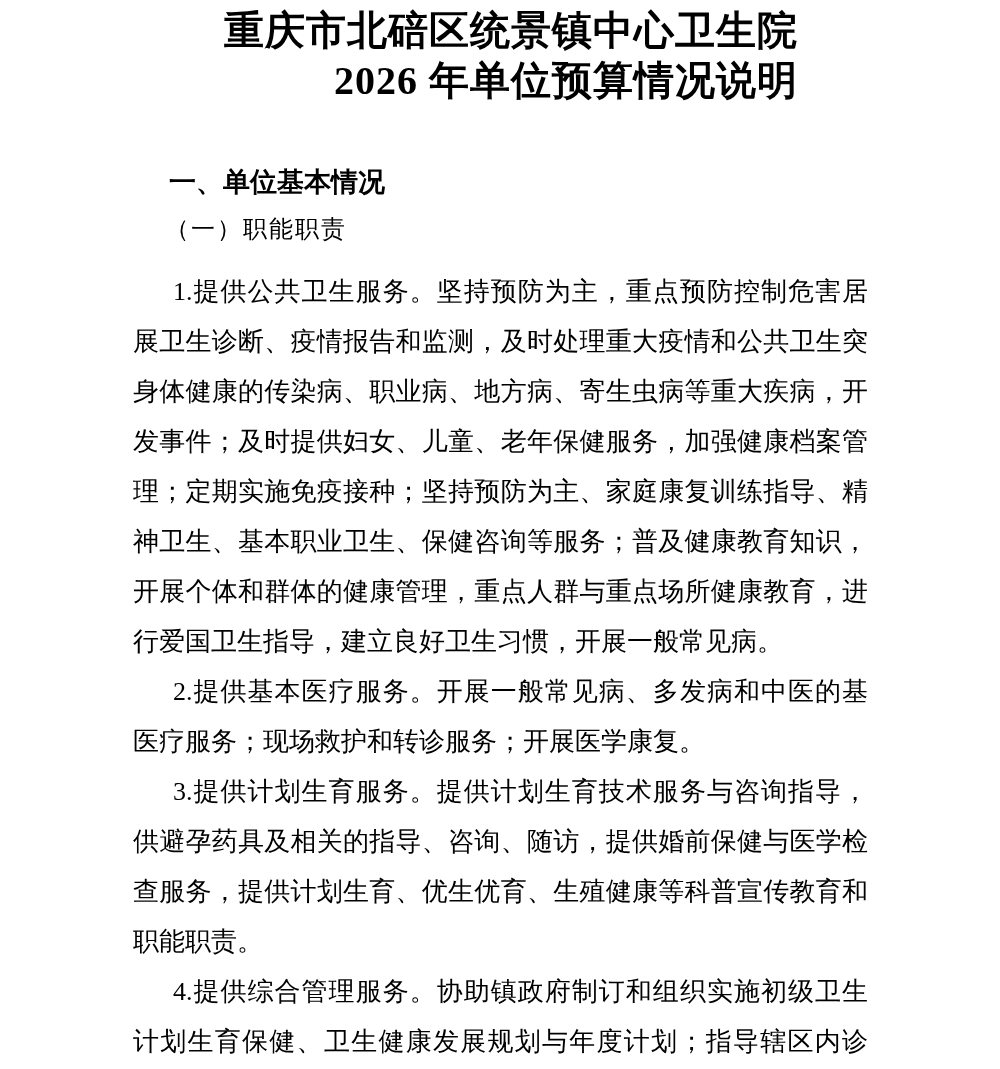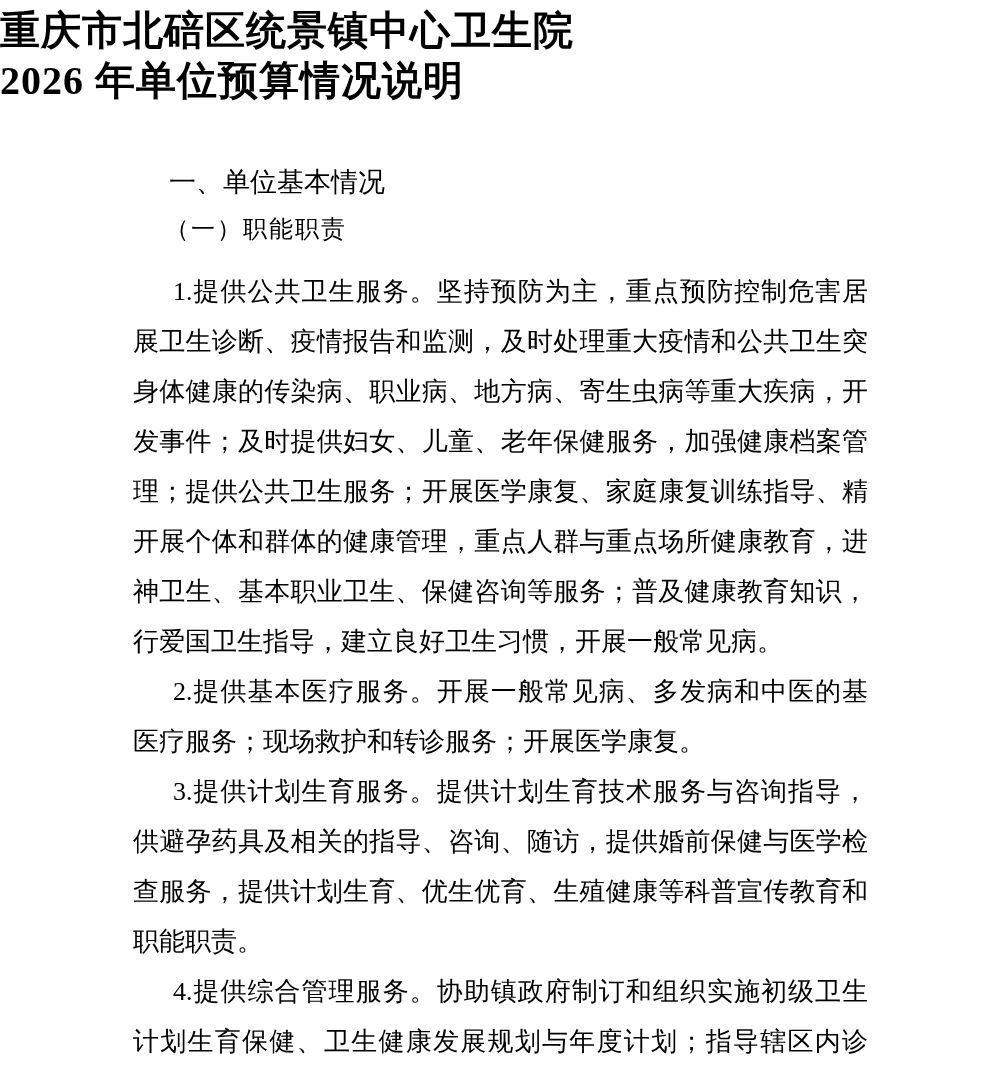--- a/index.html
+++ b/index.html
@@ -15,21 +15,21 @@
     color: #000000;
     overflow: hidden;
     font-family: "Liberation Serif", serif;
   }
   
   #title-block {
     position: absolute;
     top: 6px;
     left: 0;
     width: 798px;
-    text-align: left;
+    text-align: right;
   }
   .title-line {
     font-family: "Liberation Serif", serif;
     font-weight: 700;
     font-size: 40px;
     line-height: 50px;
     letter-spacing: 1px;
     white-space: nowrap;
   }
   
@@ -39,21 +39,21 @@
     top: 0;
     width: 735px;
     height: 1069px;
   }
   .section-heading {
     position: absolute;
     top: 166px;
     left: 0;
     width: 735px;
     font-family: "Liberation Sans", sans-serif;
-    font-weight: 400;
+    font-weight: 700;
     font-size: 27px;
     line-height: 32px;
     text-indent: 36px;
     white-space: nowrap;
   }
   .subsection-heading {
     position: absolute;
     top: 212px;
     left: 0;
     width: 735px;
@@ -104,23 +104,23 @@
     <div class="section-heading">一、单位基本情况</div>
 
     <div class="subsection-heading">（一）职能职责</div>
 
     <div id="body-lines">
 
       <div class="ln first">1.提供公共卫生服务。坚持预防为主，重点预防控制危害居民</div>
       <div class="ln">展卫生诊断、疫情报告和监测，及时处理重大疫情和公共卫生突</div>
       <div class="ln">身体健康的传染病、职业病、地方病、寄生虫病等重大疾病，开</div>
       <div class="ln">发事件；及时提供妇女、儿童、老年保健服务，加强健康档案管</div>
-      <div class="ln">理；提供公共卫生服务；开展医学康复、家庭康复训练指导、精</div>
+      <div class="ln">理；定期实施免疫接种；坚持预防为主、家庭康复训练指导、精</div>
+      <div class="ln">神卫生、基本职业卫生、保健咨询等服务；普及健康教育知识，</div>
       <div class="ln">开展个体和群体的健康管理，重点人群与重点场所健康教育，进</div>
-      <div class="ln">神卫生、基本职业卫生、保健咨询等服务；普及健康教育知识，</div>
       <div class="ln end">行爱国卫生指导，建立良好卫生习惯，开展一般常见病。</div>
 
       <div class="ln first">2.提供基本医疗服务。开展一般常见病、多发病和中医的基本</div>
       <div class="ln end">医疗服务；现场救护和转诊服务；开展医学康复。</div>
 
       <div class="ln first">3.提供计划生育服务。提供计划生育技术服务与咨询指导，提</div>
       <div class="ln">供避孕药具及相关的指导、咨询、随访，提供婚前保健与医学检</div>
       <div class="ln">查服务，提供计划生育、优生优育、生殖健康等科普宣传教育和</div>
       <div class="ln end">职能职责。</div>
 

